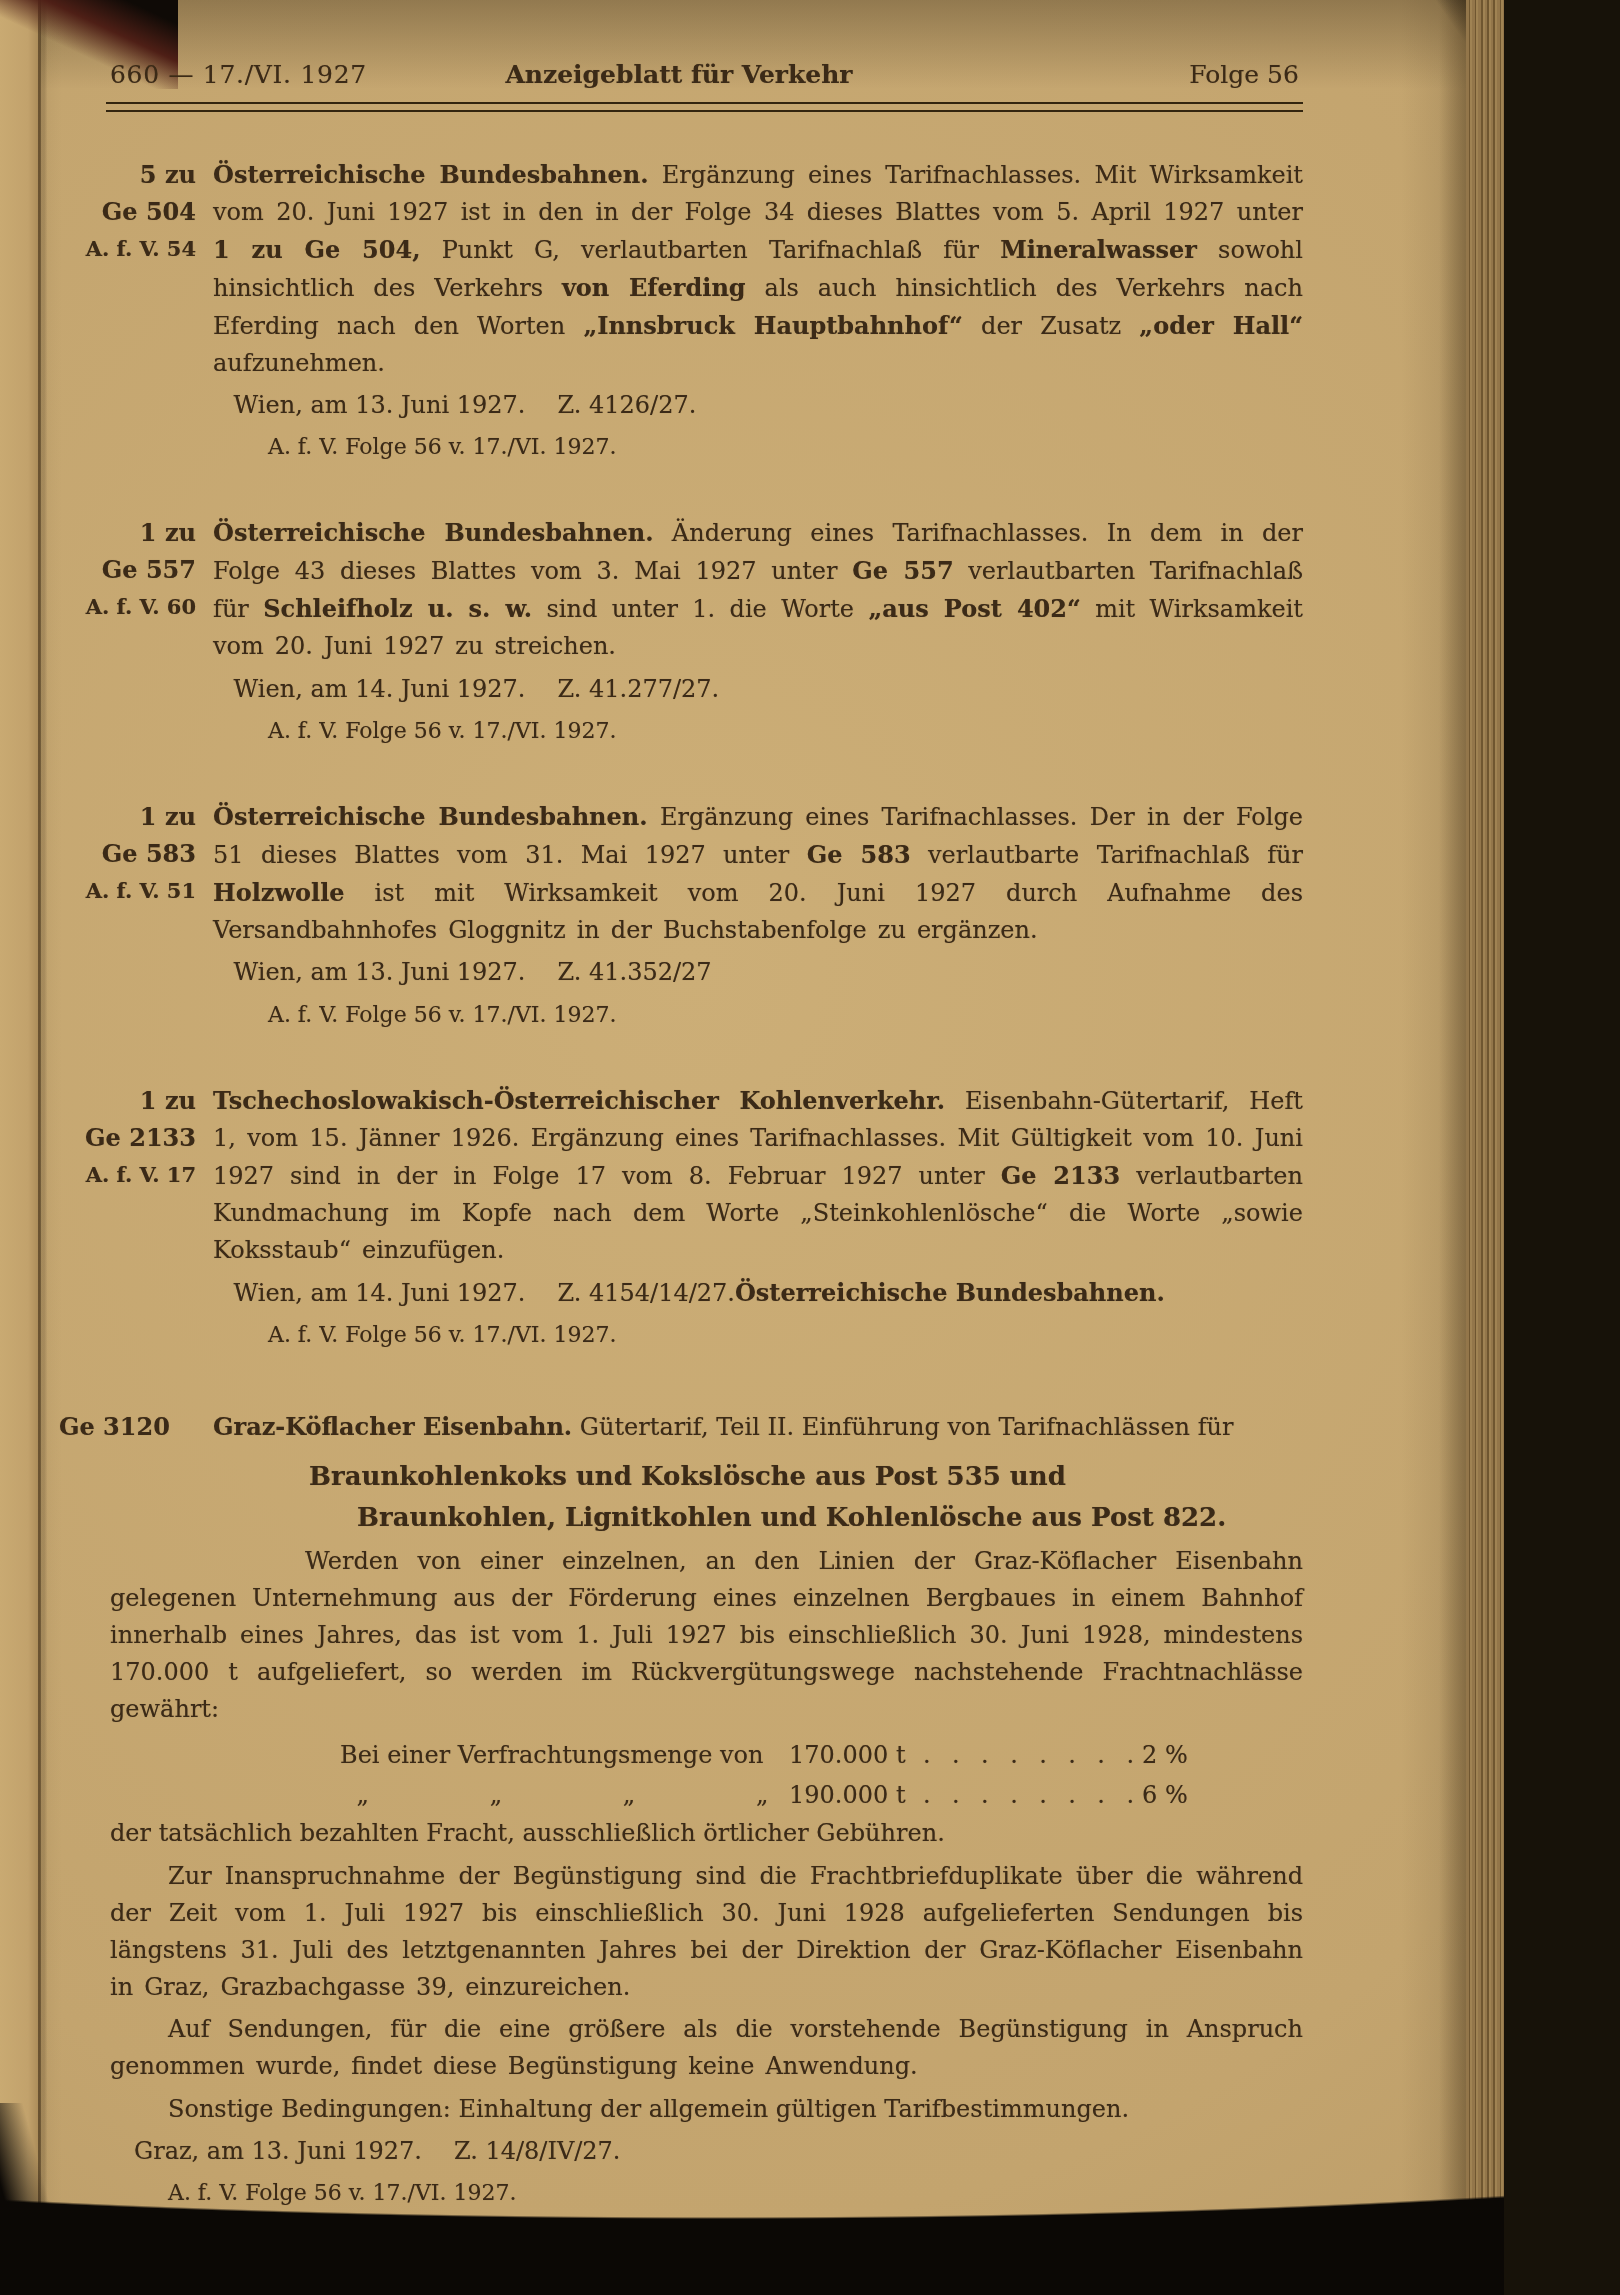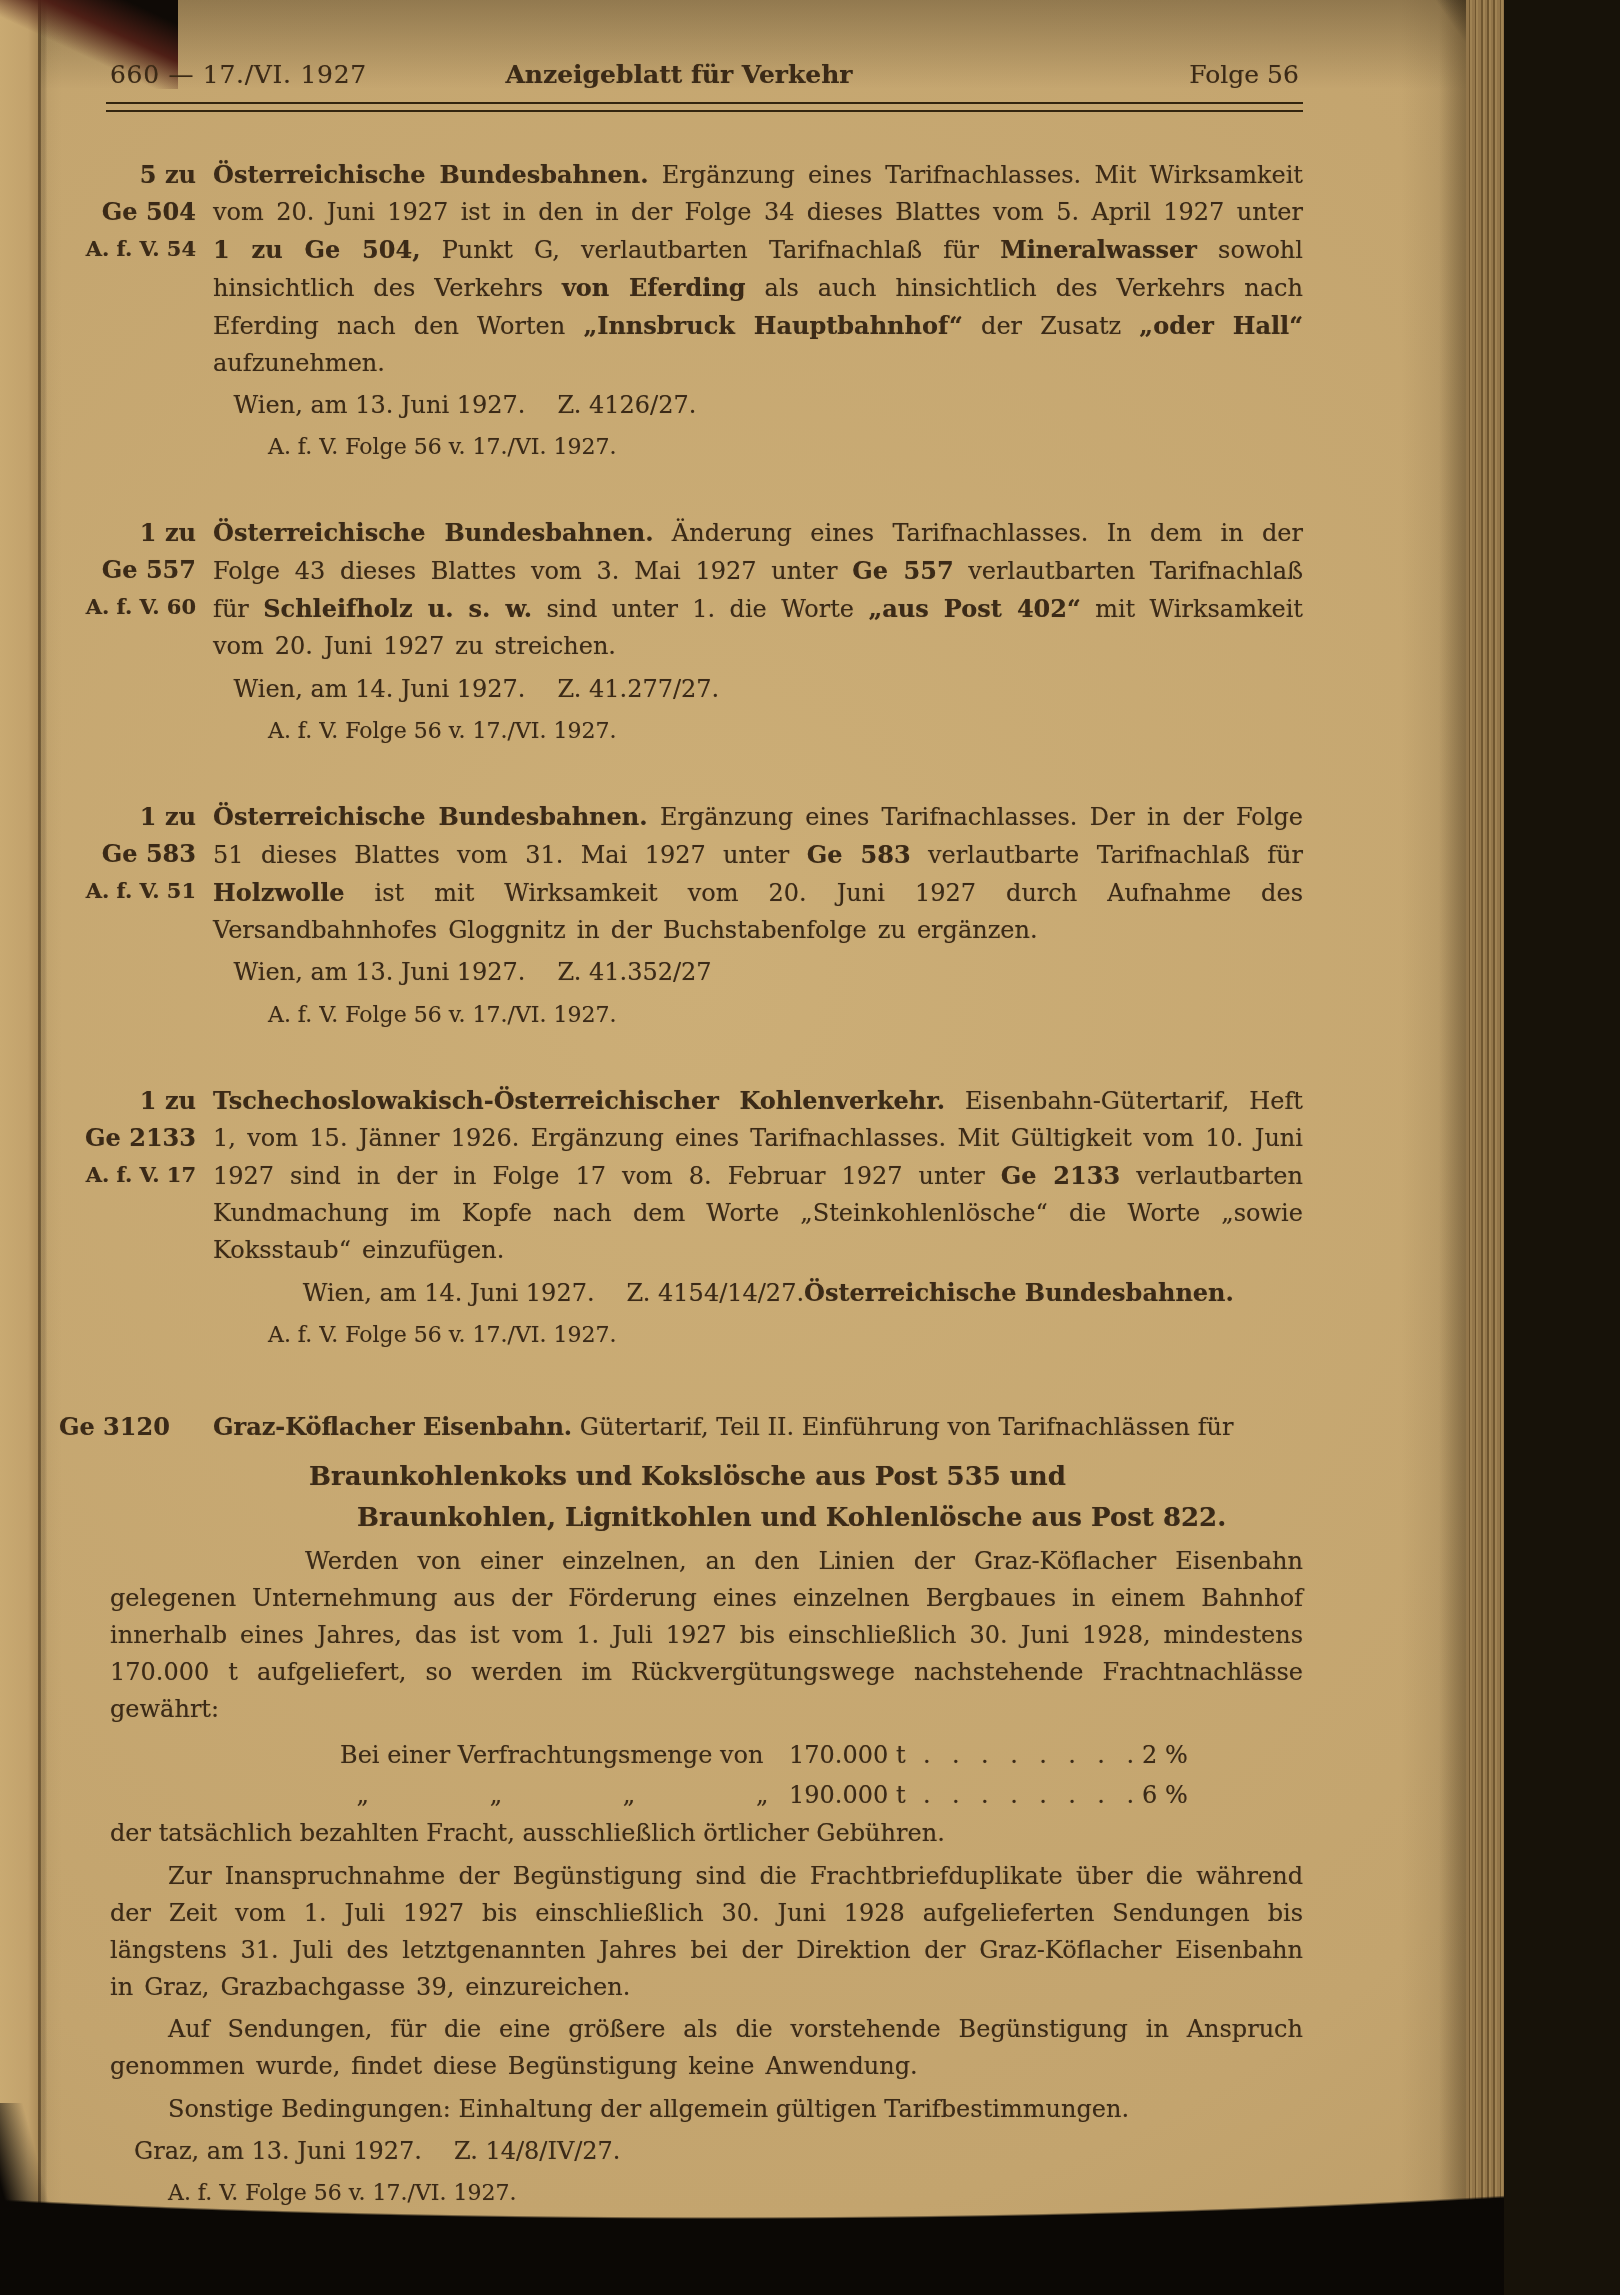--- a/index.html
+++ b/index.html
@@ -44,21 +44,21 @@
   .sec{position:relative;margin:0 201px 0 213px;font-size:24px;line-height:37px;}
   .sec.wide{margin-left:110px;}
   .body-just{text-align:justify;word-spacing:3.4px;}
   .b{font-weight:bold;text-align:center;}
   .mnotes{position:absolute;left:-154px;top:0;width:137px;text-align:right;font-weight:bold;line-height:37px;white-space:nowrap;}
   .mnotes .mline:nth-child(3){font-size:21px;}
   .mnotes-single{position:absolute;left:-103px;top:0;width:130px;text-align:left;font-weight:bold;white-space:nowrap;}
   .sec.wide .mnotes-single{left:-51px;}
   .dateline{margin-top:5.5px;margin-left:20.6px;}
   .dateline .z{margin-left:32px;}
-  .dateline-row{display:flex;justify-content:center;align-items:baseline;margin-top:5.5px;}
+  .dateline-row{display:flex;justify-content:flex-start;align-items:baseline;margin-top:5.5px;}
   .dateline-row .dl{margin-left:20.6px;}
   .dateline-row .sig{font-weight:bold;}
   .afv{margin-top:4.1px;margin-left:55px;font-size:22px;}
   .sec.wide .afv{margin-left:58px;}
   .sec.wide .dateline{margin-left:24px;}
   
   .heading-line{margin-left:103px;}
   .subject{font-weight:bold;font-size:26px;line-height:41px;margin:9.6px 41px 4.1px 199px;text-indent:-48px;padding-left:48px;}
   .para{margin-top:5.5px;text-indent:58px;}
   .para.deep{text-indent:195px;}

